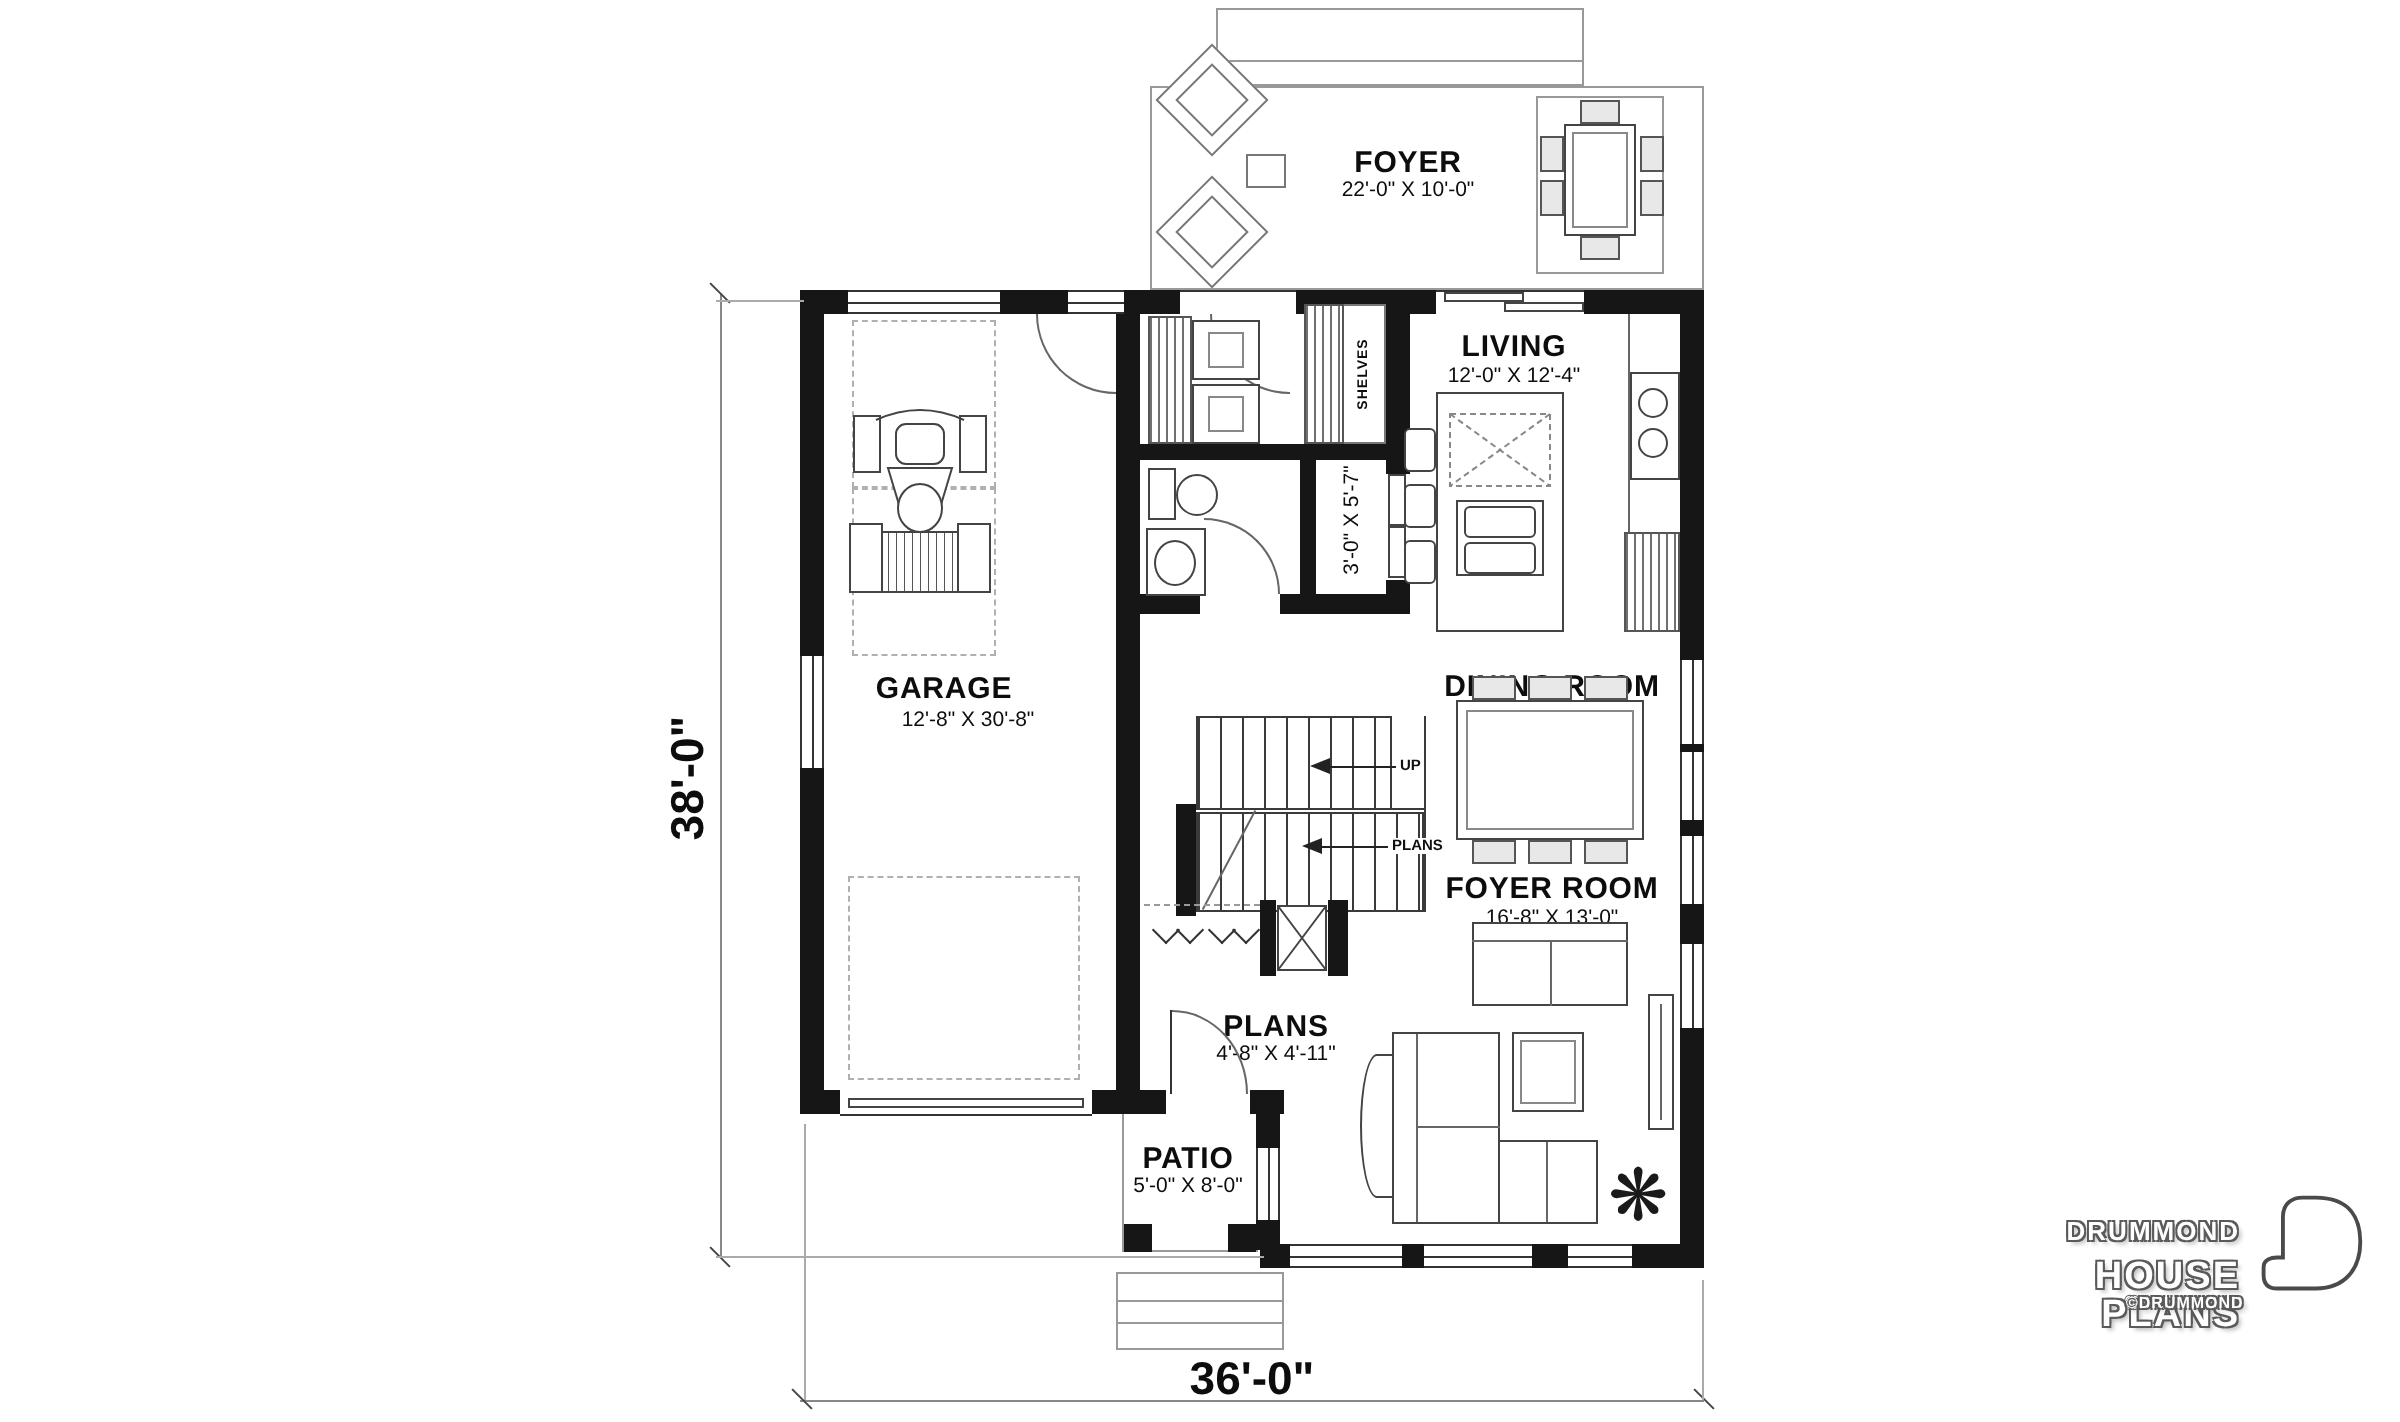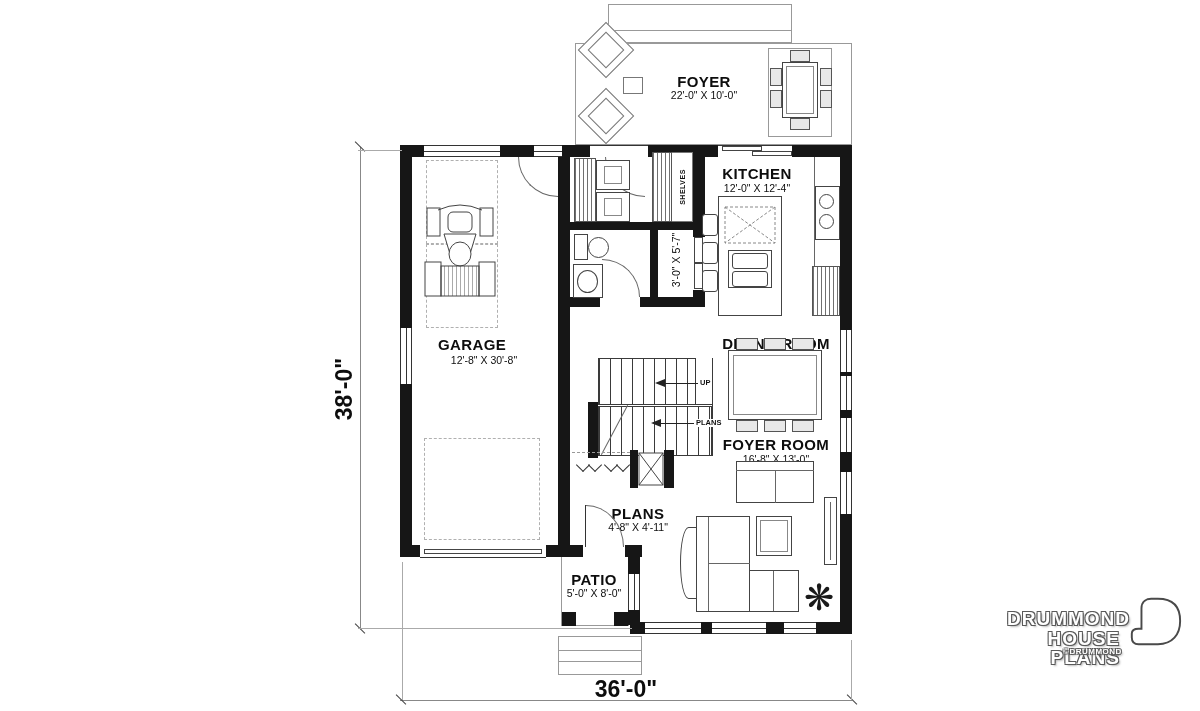--- a/index.html
+++ b/index.html
@@ -138,21 +138,21 @@
   <div class="arc" style="left:602px;top:259px;width:38px;height:38px;border-top:1px solid #666;border-right:1px solid #666;border-top-right-radius:100%"></div>
   <div class="box" style="left:574px;top:234px;width:14px;height:26px"></div>
   <div class="box" style="left:588px;top:237px;width:21px;height:21px;border-radius:50%"></div>
   <div class="box" style="left:573px;top:264px;width:30px;height:34px"></div>
   <div class="box" style="left:577px;top:270px;width:21px;height:23px;border-radius:50%"></div>
 
   <div class="vtext" style="left:676px;top:260px;font-size:10.5px">3'-0" X 5'-7"</div>
   <div class="box" style="left:694px;top:237px;width:9px;height:26px"></div>
   <div class="box" style="left:694px;top:263px;width:9px;height:26px"></div>
 
-  <div class="rname" style="left:757px;top:166px">KITCHEN</div>
+  <div class="rname" style="left:757px;top:166px">LIVING</div>
   <div class="rdim" style="left:757px;top:183px">12'-0" X 12'-4"</div>
   <div class="lnv" style="left:814px;top:157px;height:112px"></div>
   <div class="box" style="left:815px;top:186px;width:25px;height:54px"></div>
   <div class="box" style="left:819px;top:194px;width:15px;height:15px;border-radius:50%"></div>
   <div class="box" style="left:819px;top:214px;width:15px;height:15px;border-radius:50%"></div>
   <div class="hatchv" style="left:812px;top:266px;width:28px;height:50px"></div>
   <div class="box" style="left:718px;top:196px;width:64px;height:120px"></div>
   <svg class="abs" style="left:724px;top:206px" width="52" height="38">
     <rect x="1" y="1" width="50" height="36" fill="none" stroke="#888" stroke-dasharray="3,2"></rect>
     <path d="M1 1 L51 37 M51 1 L1 37" stroke="#888" stroke-dasharray="3,2" fill="none"></path>
@@ -239,21 +239,21 @@
   <div class="dimlabel vtext" style="left:344px;top:389px">38'-0"</div>
 
   <div class="extln" style="left:400px;top:700px;width:452px;height:1px;background:#888"></div>
   <div class="tick" style="left:394px;top:699px"></div>
   <div class="tick" style="left:845px;top:699px"></div>
   <div class="extln" style="left:402px;top:562px;width:1px;height:138px"></div>
   <div class="extln" style="left:851px;top:640px;width:1px;height:60px"></div>
   <div class="dimlabel" style="left:626px;top:676px;transform:translateX(-50%)">36'-0"</div>
 
   <div class="abs" style="left:985px;top:595px;width:215px;height:100px">
-    <div class="logo-line" style="left:22px;top:14px;width:113px;text-align:right;font-size:19px">DRUMMOND</div>
+    <div class="logo-line" style="left:22px;top:14px;width:113px;text-align:right;font-size:13px">DRUMMOND</div>
     <div class="logo-line" style="left:14px;top:34px;width:121px;text-align:right;font-size:19px">HOUSE PLANS</div>
     <div class="logo-line" style="left:78px;top:53px;width:57px;text-align:right;font-size:8px;letter-spacing:.5px">©DRUMMOND</div>
     <svg style="position:absolute;left:141px;top:0" width="58" height="54" viewBox="0 0 60 54">
       <path d="M13 50 C7 50 6 46 6 43 L6 39 C6 35 10 34 13 34 L16 34 L16 13 C16 5 22 3 26 3 L33 3 C51 3 56 14 56 26 C56 40 48 50 33 50 Z" fill="#ffffff" stroke="#4a4a4a" stroke-width="2"></path>
     </svg>
   </div>
 
 </div>
 
 </body></html>

